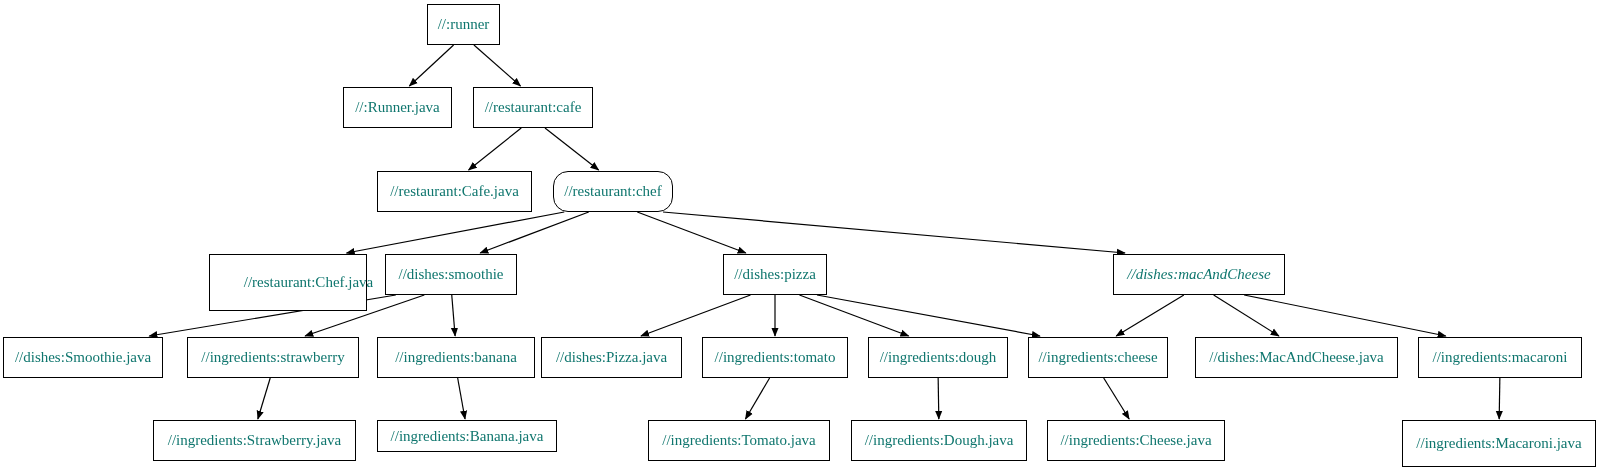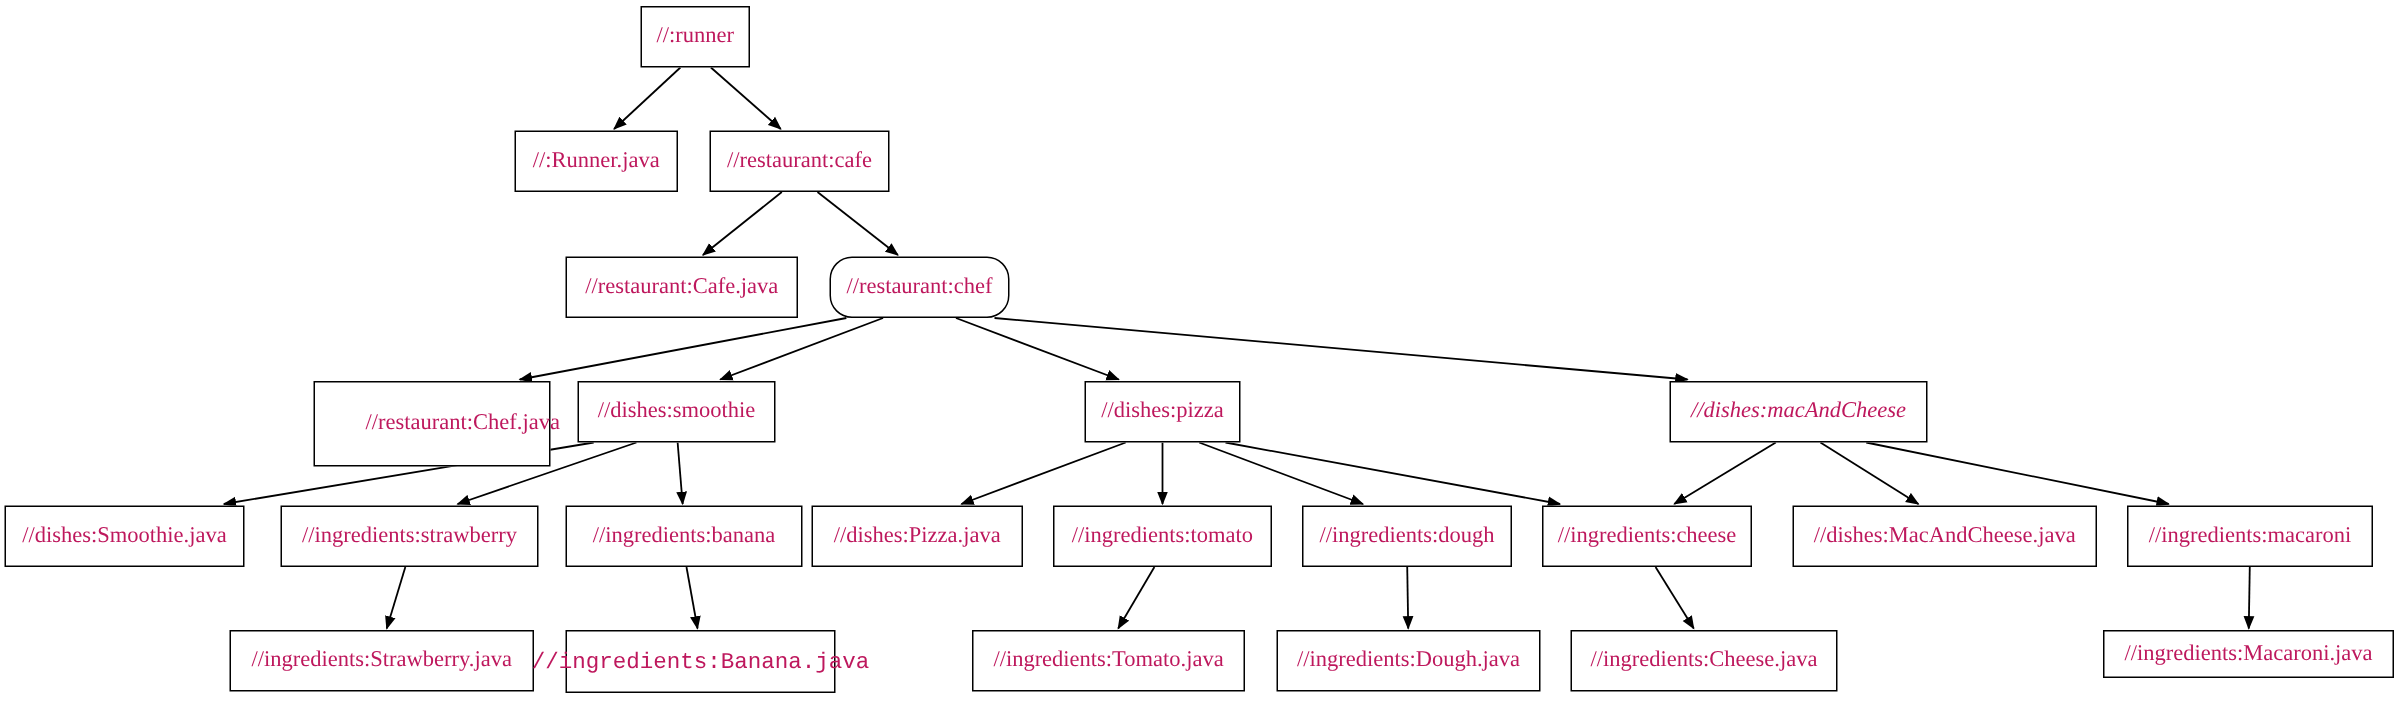--- a/index.html
+++ b/index.html
@@ -24,21 +24,21 @@
     pointer-events: none;
   }
   .node {
     position: absolute;
     box-sizing: border-box;
     border: 1.3px solid #000000;
     background: #ffffff;
     display: flex;
     align-items: center;
     justify-content: center;
-    color: #be185d;
+    color: #0f766e;
     font-size: 15px;
     white-space: nowrap;
     line-height: 1;
   }
   .node span {
     padding: 0 3px;
   }
 </style>
 </head>
 <body>
@@ -128,29 +128,29 @@
       </div>
       <div class="node" style="left: 1195px; top: 337px; width: 203px; height: 41px;">
         <span>//dishes:MacAndCheese.java</span>
       </div>
       <div class="node" style="left: 1418px; top: 337px; width: 164px; height: 41px;">
         <span>//ingredients:macaroni</span>
       </div>
       <div class="node" style="left: 153px; top: 420px; width: 203px; height: 41px;">
         <span>//ingredients:Strawberry.java</span>
       </div>
-      <div class="node" style="left: 377px; top: 420px; width: 180px; height: 42px; font-family: Liberation Mono, monospace;">
+      <div class="node" style="left: 377px; top: 420px; width: 180px; height: 32px;">
         <span>//ingredients:Banana.java</span>
       </div>
       <div class="node" style="left: 648px; top: 420px; width: 182px; height: 41px;">
         <span>//ingredients:Tomato.java</span>
       </div>
       <div class="node" style="left: 851px; top: 420px; width: 176px; height: 41px;">
         <span>//ingredients:Dough.java</span>
       </div>
       <div class="node" style="left: 1047px; top: 420px; width: 178px; height: 41px;">
         <span>//ingredients:Cheese.java</span>
       </div>
-      <div class="node" style="left: 1402px; top: 420px; width: 194px; height: 32px;">
+      <div class="node" style="left: 1402px; top: 420px; width: 194px; height: 47px;">
         <span>//ingredients:Macaroni.java</span>
       </div>
     </div>
 </div>
 
 </body></html>

